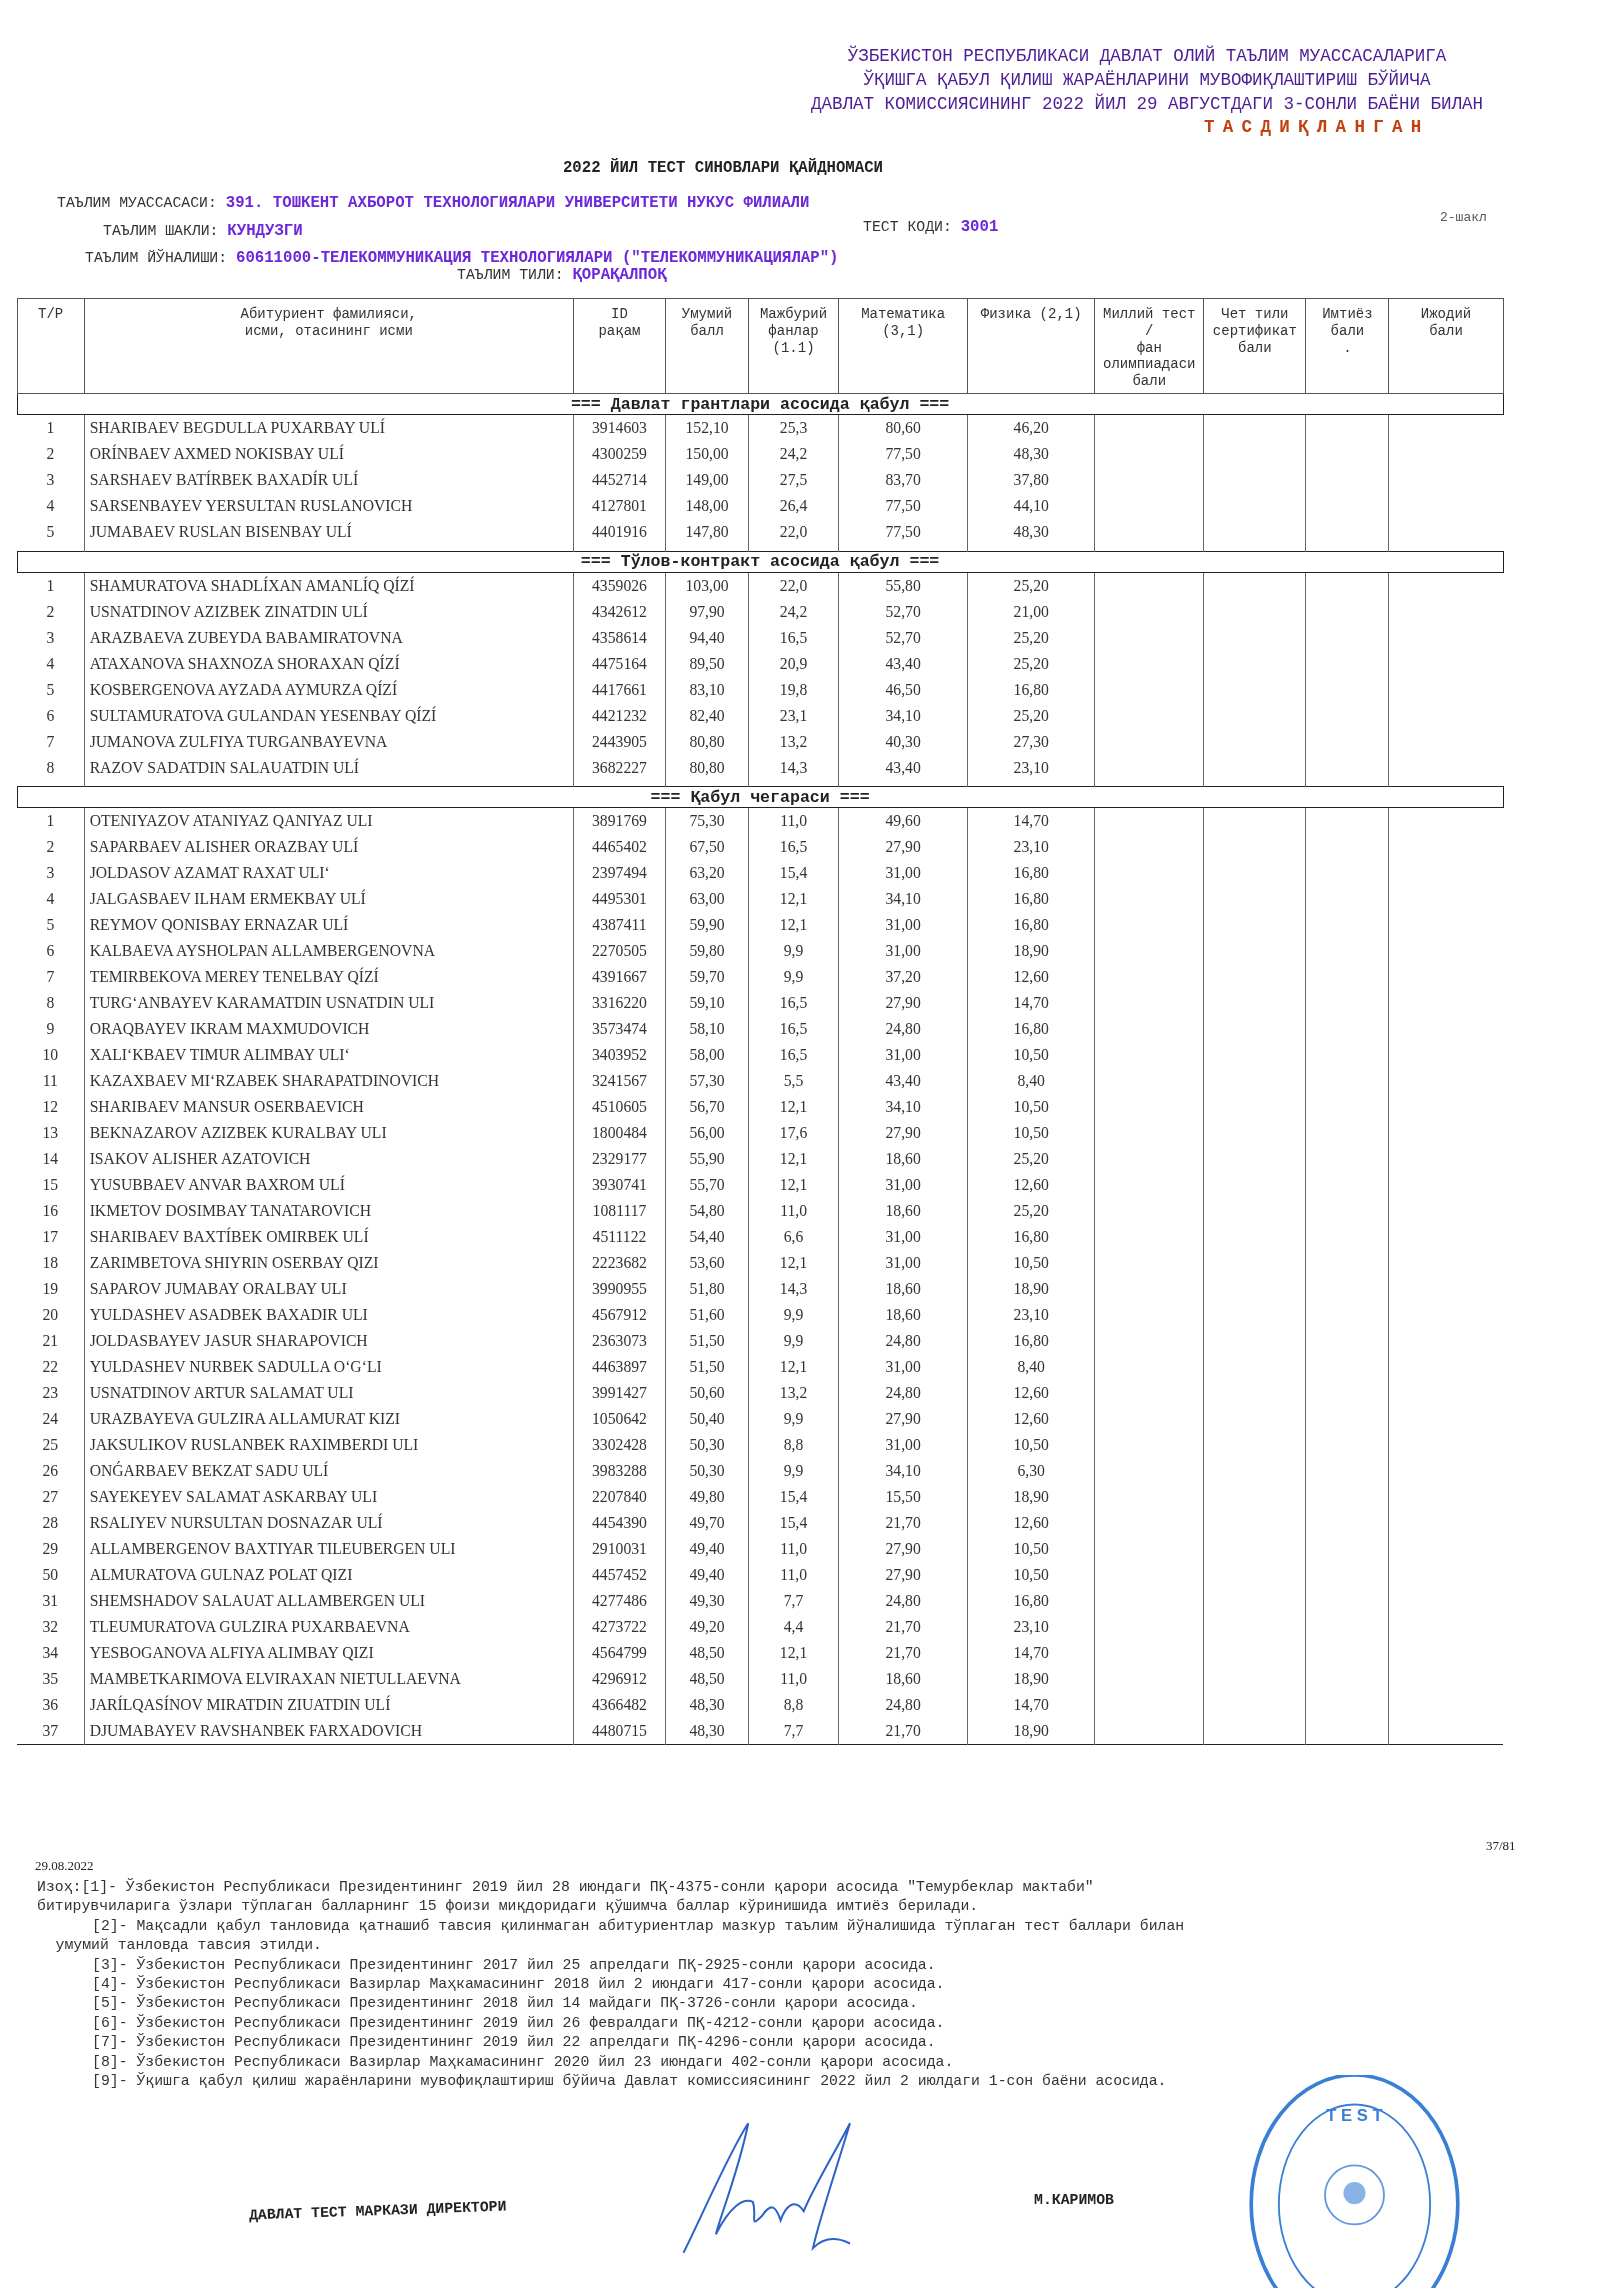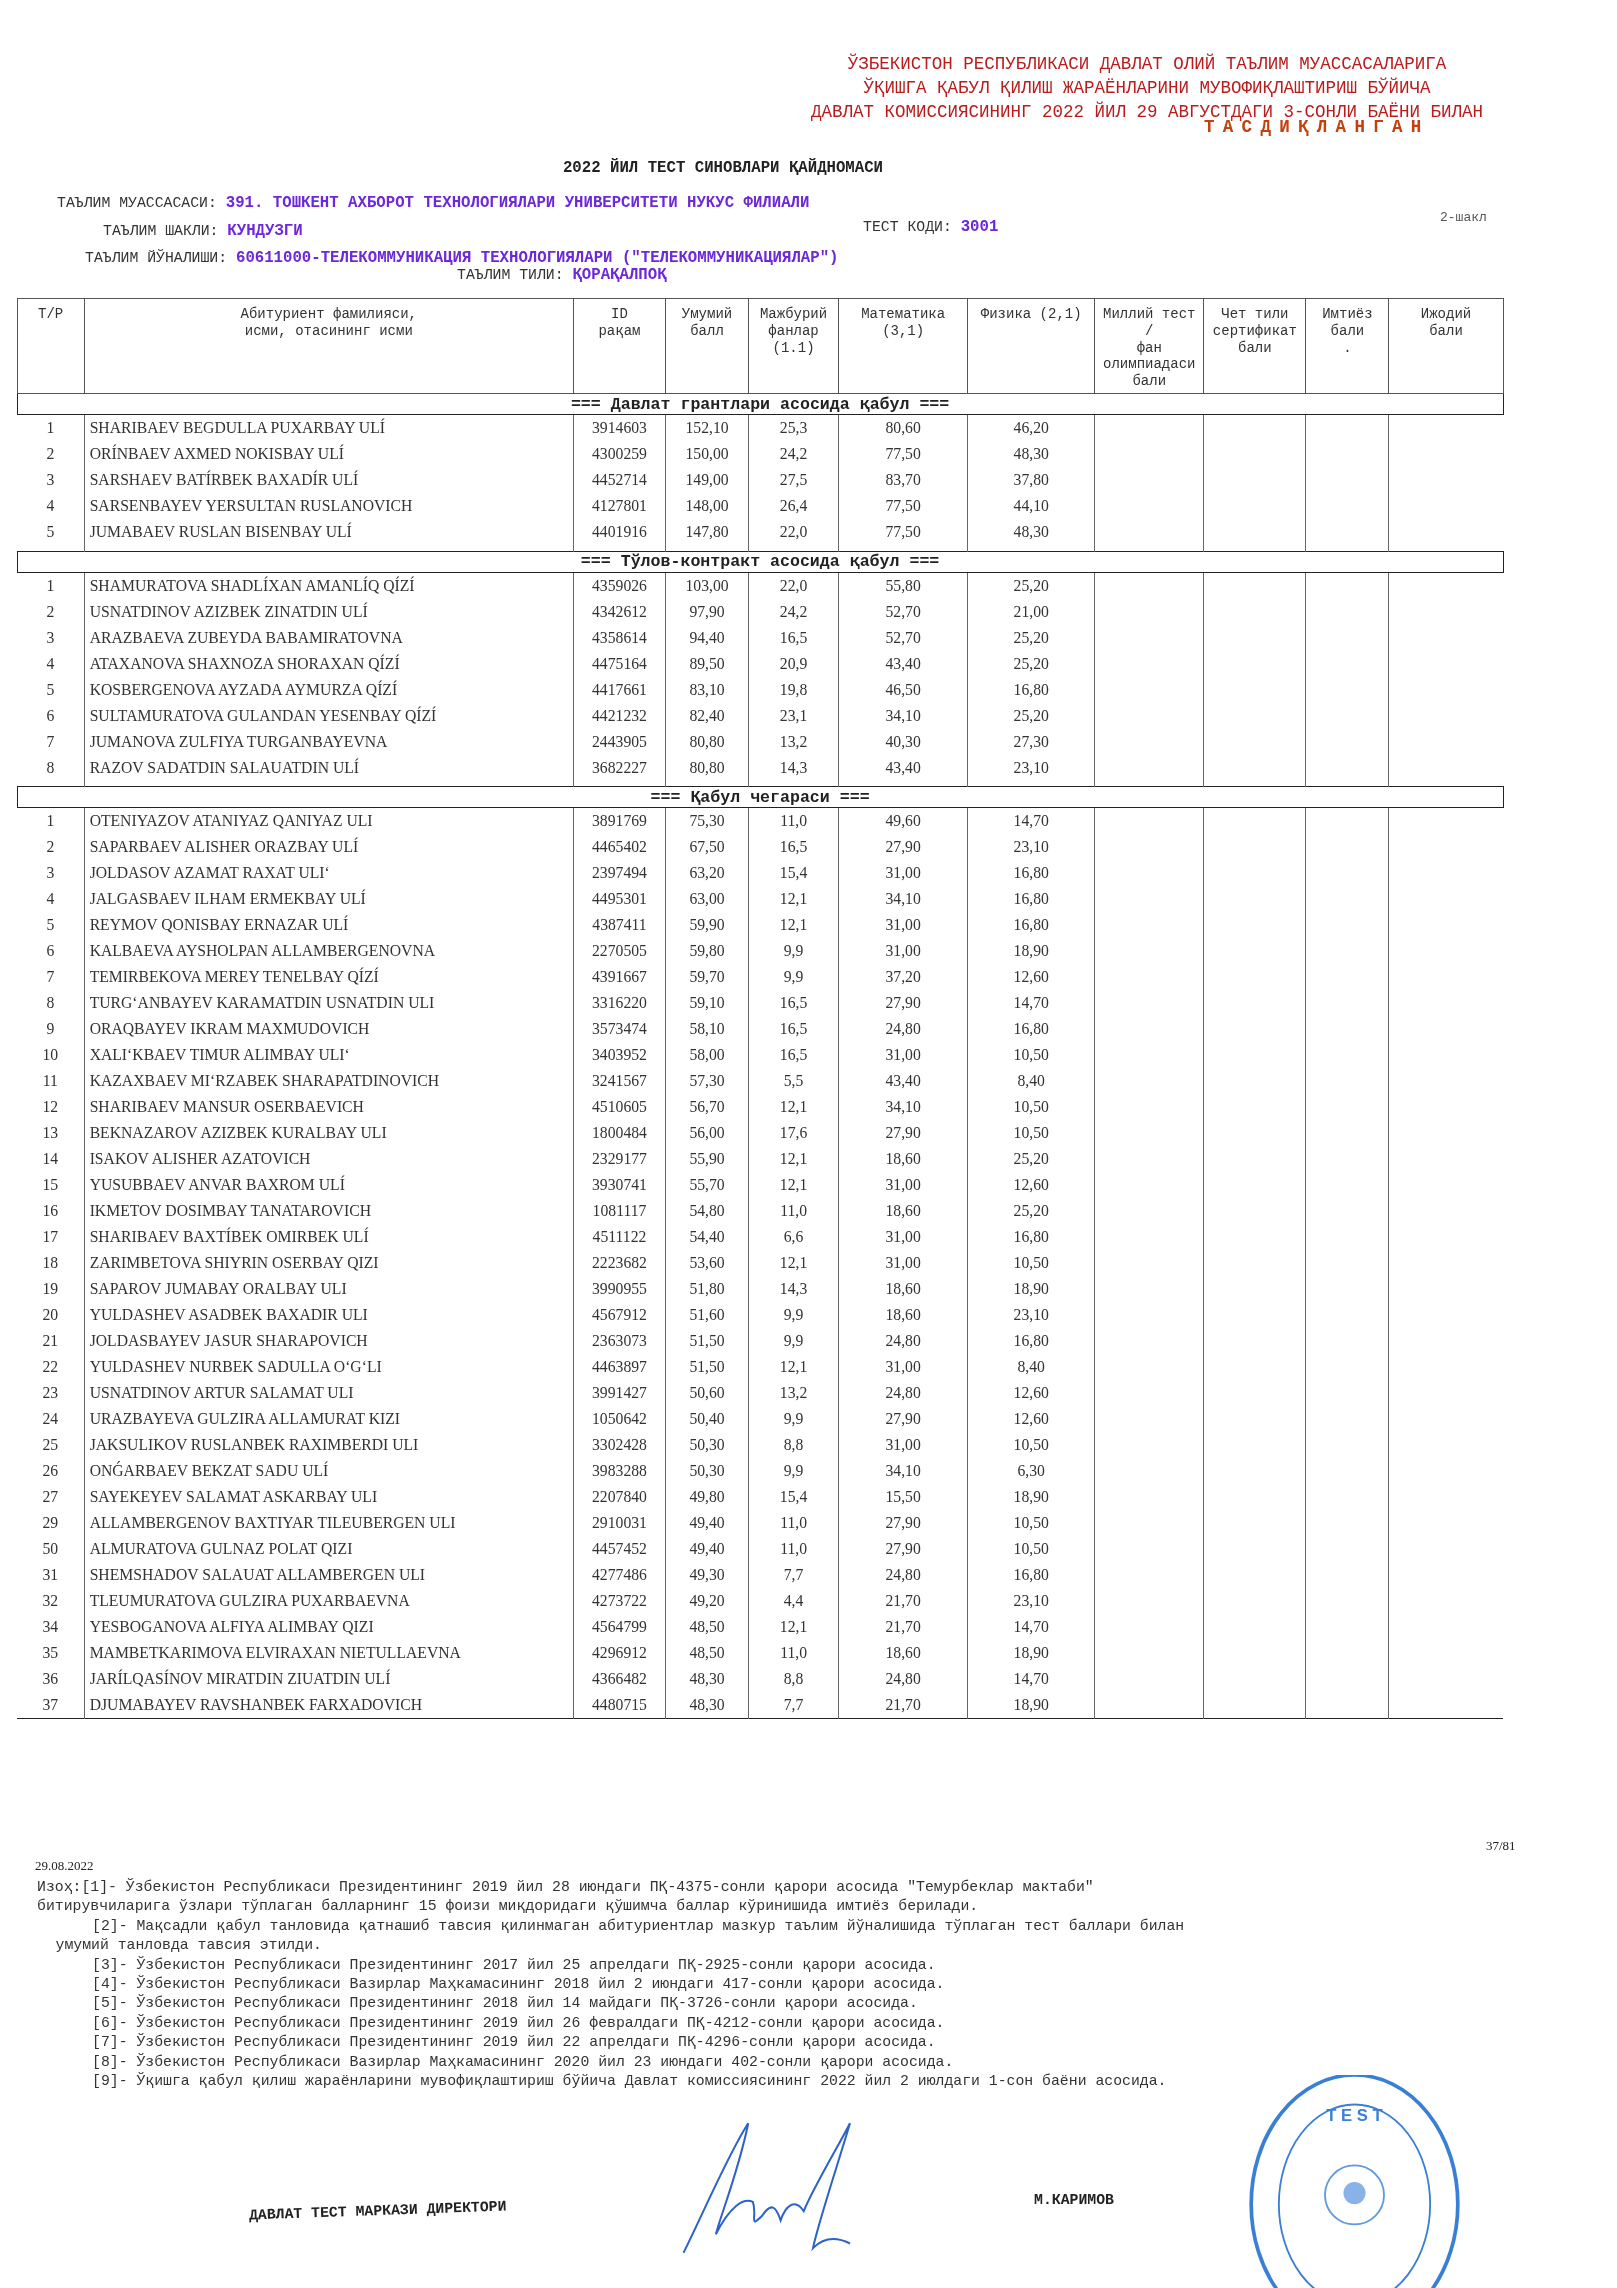--- a/index.html
+++ b/index.html
@@ -1,20 +1,20 @@
 <!DOCTYPE html>
 <html style="font-size:14.8px"><head>
 <meta charset="utf-8">
 <style>
   html, body { margin:0; padding:0; background:#fff; }
   body { width:1618px; height:2289px; position:relative; overflow:hidden; color:#222; }
   .mono { font-family:"Liberation Mono","DejaVu Sans Mono",monospace; }
   .serif { font-family:"Liberation Serif","DejaVu Serif",serif; }
   .abs { position:absolute; }
-  .approval { right:111px; top:52px; width:720px; text-align:center; font-size:17.5px; color:#b91c1c; line-height:24px; }
+  .approval { right:111px; top:44px; width:720px; text-align:center; font-size:17.5px; color:#4c1d95; line-height:24px; }
   .approved { left:1204px; top:117px; font-size:17.5px; letter-spacing:8.3px; font-weight:bold; color:#c2410c; }
   .title { left:0; width:1409px; top:159px; text-align:center; font-size:15.7px; font-weight:bold; padding-left:0; }
   .title span { margin-left:37px; }
   .meta { font-size:14.8px; color:#333; }
   .meta b { font-weight:bold; color:#6d28d9; font-size:15.7px; }
   .form-label { left:1440px; top:210px; font-size:13px; color:#555; }
   table.main { position:absolute; left:16.6px; top:298px; width:1487px; border-collapse:collapse; }
   table.main th { font-family:Liberation Mono, monospace; font-weight:normal; font-size:14px; color:#333; border:0.9px solid #555; line-height:16.6px; vertical-align:top; padding:7.4px 1.8px 3.7px 1.8px; height:74px; }
   table.main td { font-family:"Liberation Serif","DejaVu Serif",serif; font-size:15.7px; color:#333; border-left:0.9px solid #666; height:26px; padding:0 3.7px; white-space:nowrap; }
   table.main td.num { text-align:center; }
@@ -645,20 +645,33 @@
         <td class="num">49,80</td>
         <td class="num">15,4</td>
         <td class="num">15,50</td>
         <td class="num">18,90</td>
         <td class="num"></td>
         <td class="num"></td>
         <td class="num"></td>
         <td class="num"></td>
       </tr>
       <tr>
+        <td class="tr">28</td>
+        <td class="name">RSALIYEV NURSULTAN DOSNAZAR ULÍ</td>
+        <td class="num">4454390</td>
+        <td class="num">49,70</td>
+        <td class="num">15,4</td>
+        <td class="num">21,70</td>
+        <td class="num">12,60</td>
+        <td class="num"></td>
+        <td class="num"></td>
+        <td class="num"></td>
+        <td class="num"></td>
+      </tr>
+      <tr>
         <td class="tr">29</td>
         <td class="name">ALLAMBERGENOV BAXTIYAR TILEUBERGEN ULI</td>
         <td class="num">2910031</td>
         <td class="num">49,40</td>
         <td class="num">11,0</td>
         <td class="num">27,90</td>
         <td class="num">10,50</td>
         <td class="num"></td>
         <td class="num"></td>
         <td class="num"></td>

